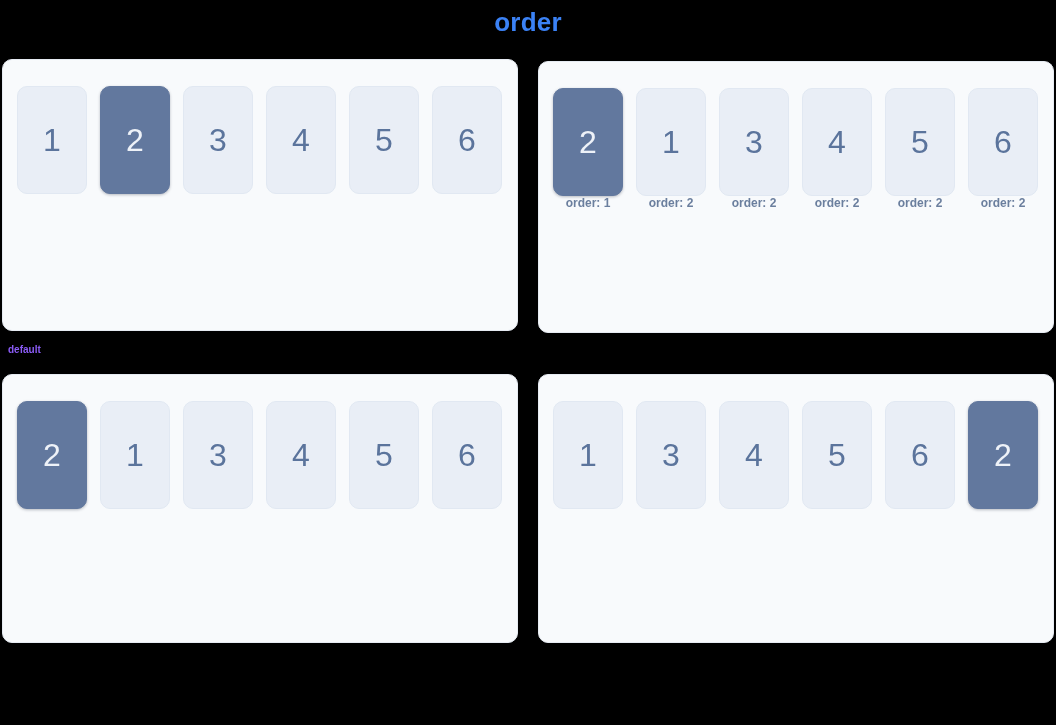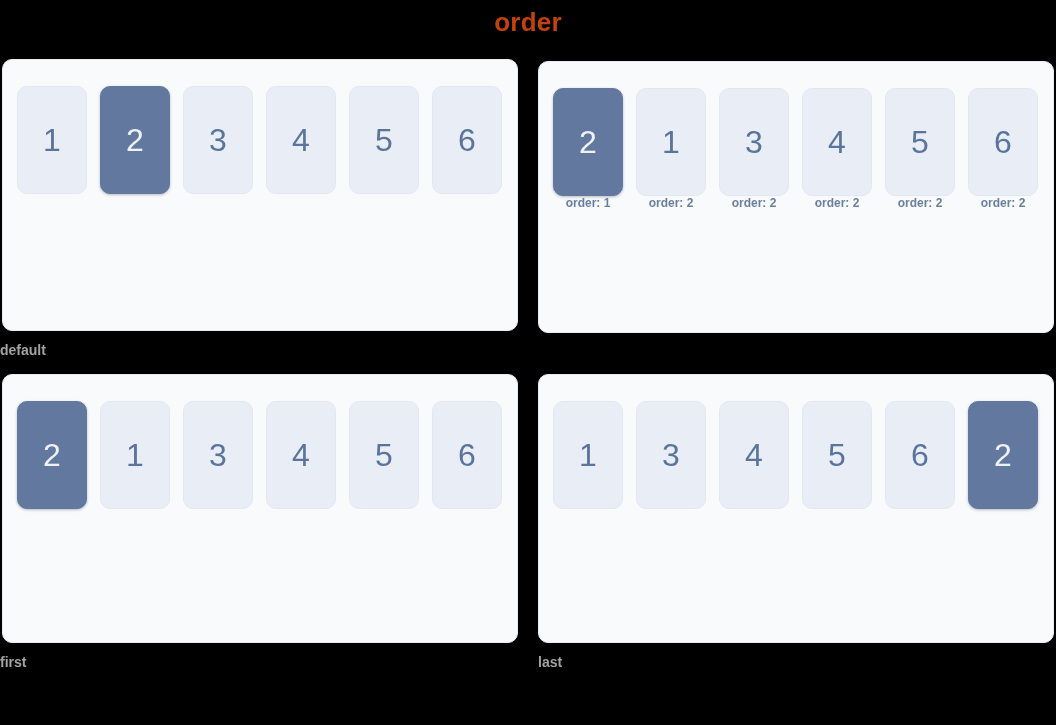--- a/index.html
+++ b/index.html
@@ -18,21 +18,21 @@
 
   
   .page-title {
     position: absolute;
     top: 5px;
     left: 0;
     width: 1056px;
     text-align: center;
     font-size: 26px;
     font-weight: bold;
-    color: #c2410c;
+    color: #3b82f6;
     letter-spacing: 0.2px;
     line-height: 34px;
   }
 
   
   .grid {
     position: absolute;
     top: 59px;
     left: 2px;
     width: 1056px;
@@ -98,25 +98,25 @@
     font-size: 12px;
     font-weight: bold;
     color: #6b7f9e;
     white-space: nowrap;
     line-height: 14px;
     align-self: center;
   }
 
   .caption {
     margin-top: 11px;
-    font-size: 14px;
-    font-weight: bold;
-    color: #a3a3a3;
+    font-size: 10px;
+    font-weight: bold;
+    color: #8b5cf6;
     line-height: 16px;
-    padding-left: 0px;
+    padding-left: 8px;
   }
 
   .caption-mono {
     font-family: "Liberation Mono", monospace;
     font-weight: bold;
     letter-spacing: -0.3px;
   }
 
   .caption-clip { margin-left: -2px; }
 </style>
@@ -200,21 +200,20 @@
             <div class="item">4</div>
           </div>
           <div class="item-wrap">
             <div class="item">5</div>
           </div>
           <div class="item-wrap">
             <div class="item">6</div>
           </div>
         </div>
     </div>
-    <div class="caption caption-clip">first</div>
   </div>
 
   <div class="demo-cell cell-br">
     <div class="panel panel-short">
       <div class="items">
           <div class="item-wrap">
             <div class="item">1</div>
           </div>
           <div class="item-wrap">
             <div class="item">3</div>
@@ -226,16 +225,15 @@
             <div class="item">5</div>
           </div>
           <div class="item-wrap">
             <div class="item">6</div>
           </div>
           <div class="item-wrap">
             <div class="item highlight">2</div>
           </div>
         </div>
     </div>
-    <div class="caption">last</div>
   </div>
 
 </div>
 
 </body></html>

